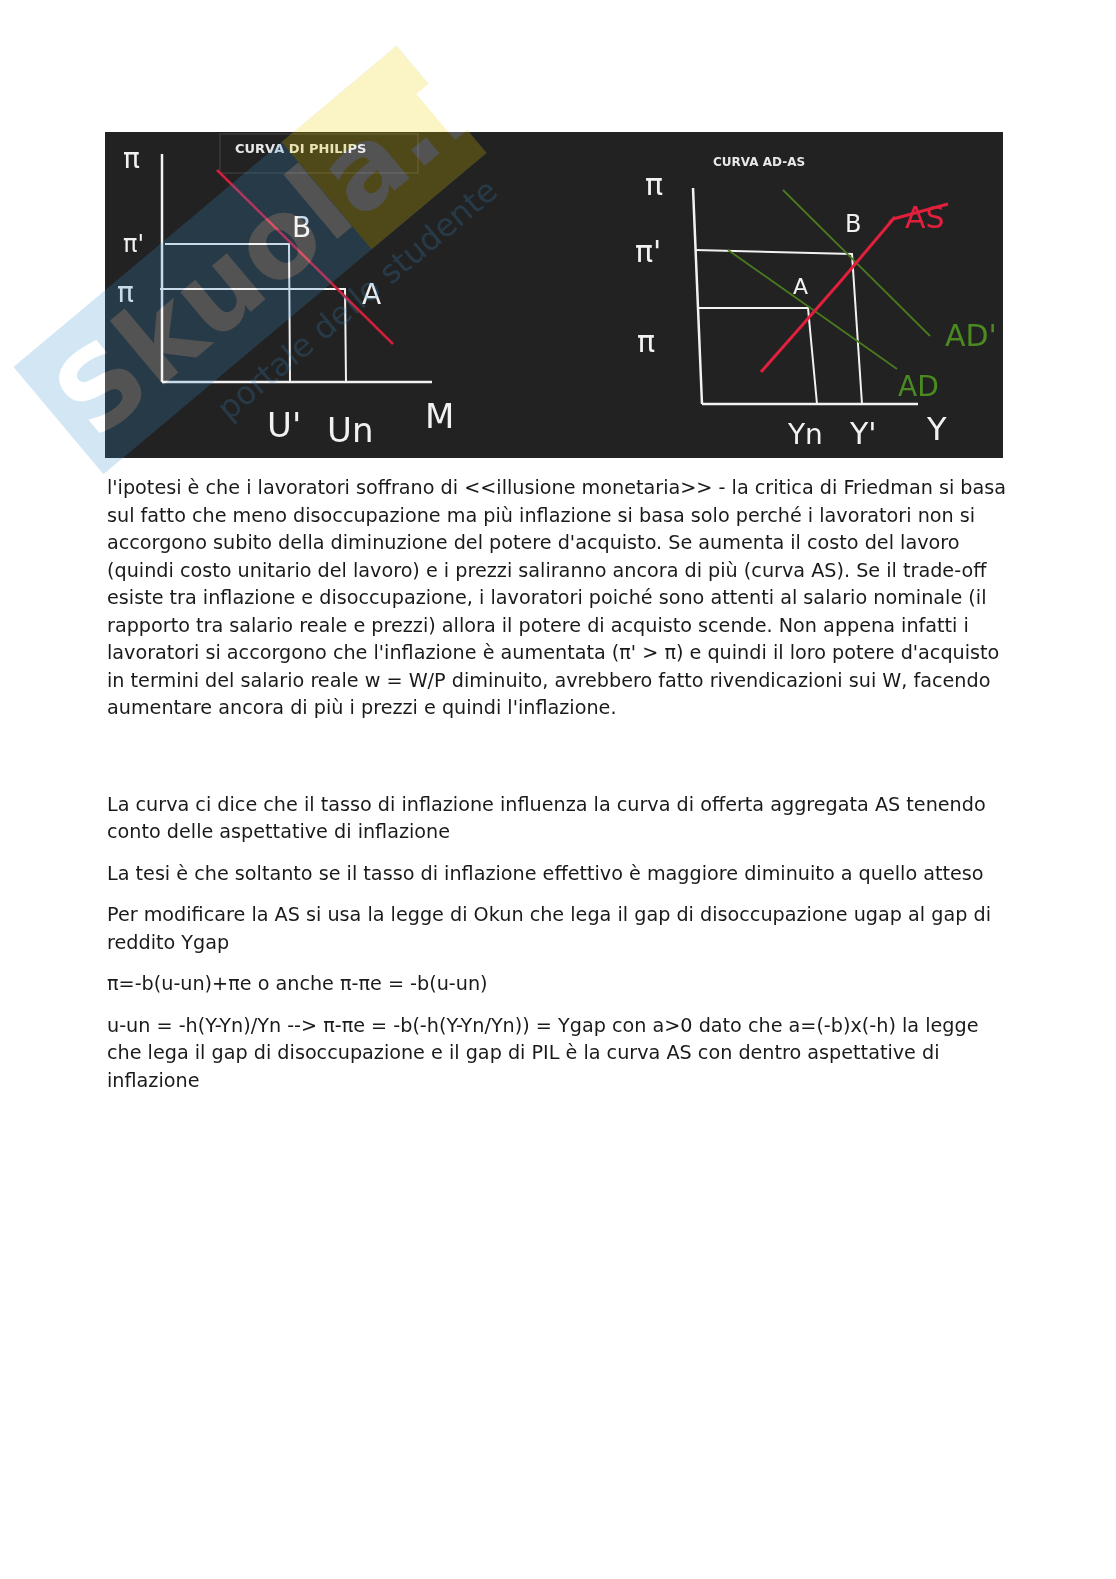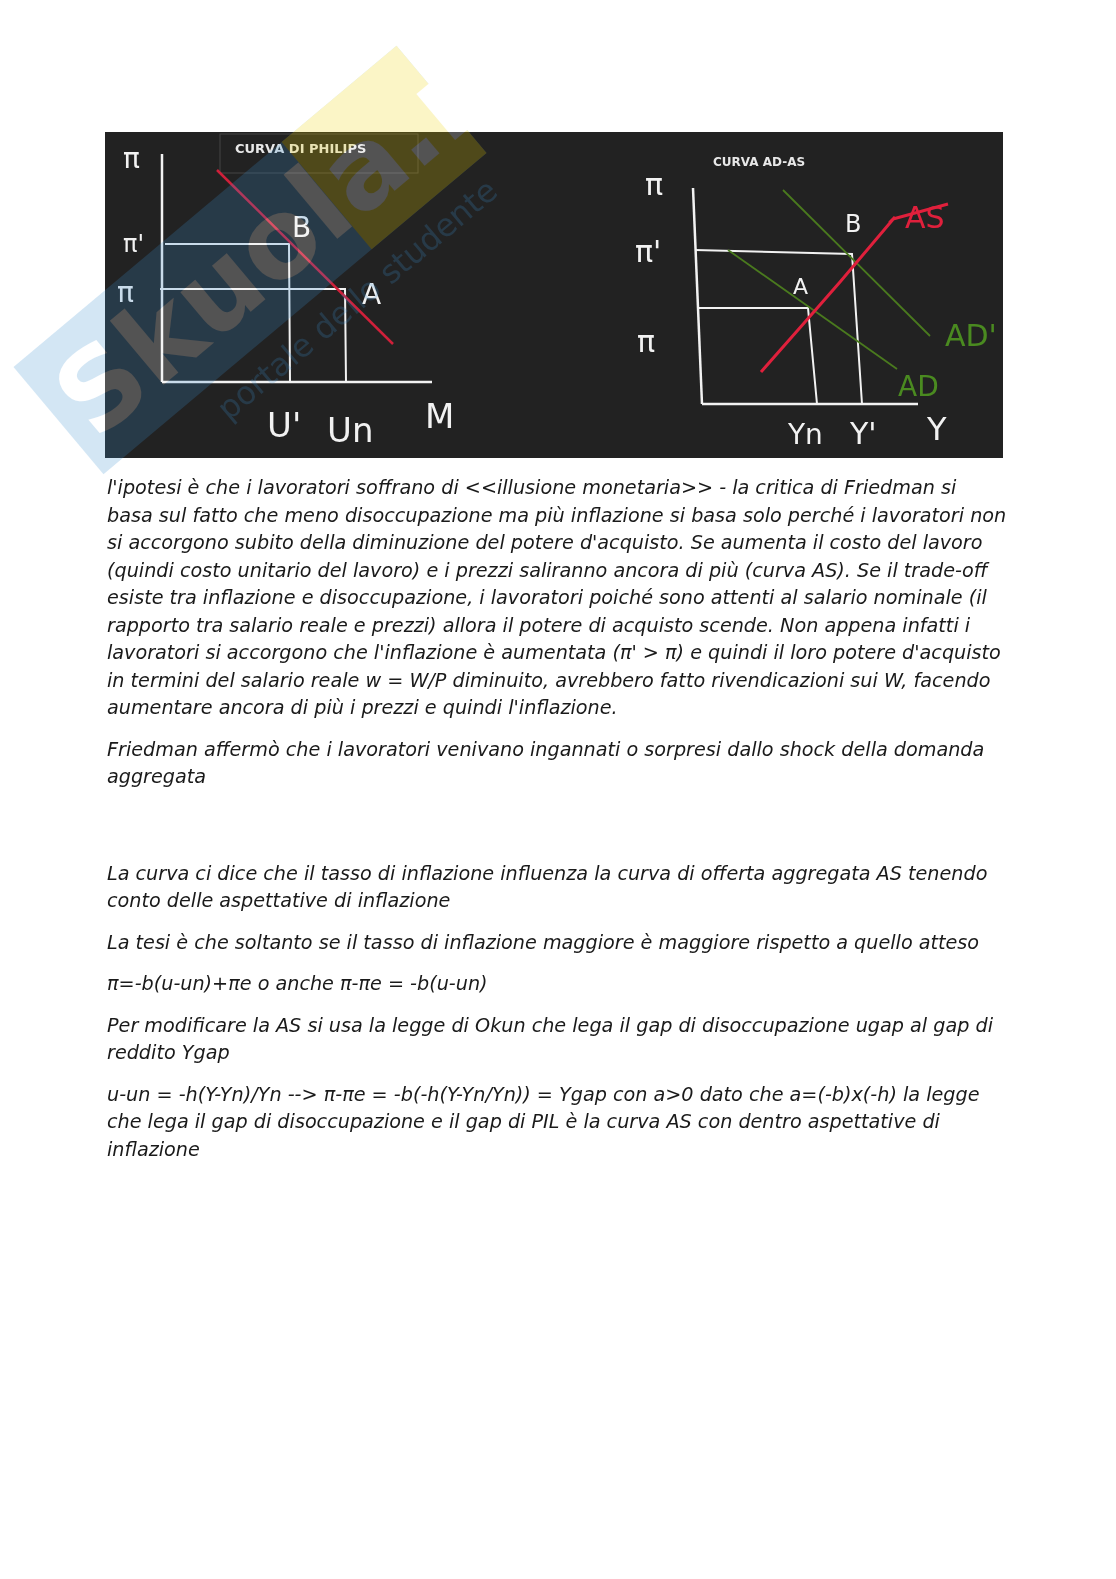--- a/index.html
+++ b/index.html
@@ -34,21 +34,20 @@
     }
     .figure svg { display: block; }
     .body-text {
       position: absolute;
       left: 107px;
       top: 474px;
       width: 900px;
       font-size: 19.2px;
       line-height: 27.5px;
       z-index: 2;
-      font-style: italic;
     }
     .body-text p {
       margin: 0 0 14px 0;
     }
     .spacer { height: 55px; }
     .heading {
       font-weight: bold;
       margin-top: 0;
     }
   </style>
@@ -113,20 +112,19 @@
       <text x="793" y="264" font-family="DejaVu Sans, sans-serif" font-size="28" fill="#4a8a20">AD</text>
       <text x="683" y="312" font-family="DejaVu Sans, sans-serif" font-size="28" fill="#f2f2f2">Yn</text>
       <text x="745" y="312" font-family="DejaVu Sans, sans-serif" font-size="30" fill="#f2f2f2">Y'</text>
       <text x="822" y="308" font-family="DejaVu Sans, sans-serif" font-size="32" fill="#f2f2f2">Y</text>
     </g>
   </svg>
 </div>
 
 <div class="body-text">
   <p>l'ipotesi è che i lavoratori soffrano di &lt;&lt;illusione monetaria&gt;&gt; - la critica di Friedman si basa sul fatto che meno disoccupazione ma più inflazione si basa solo perché i lavoratori non si accorgono subito della diminuzione del potere d'acquisto. Se aumenta il costo del lavoro (quindi costo unitario del lavoro) e i prezzi saliranno ancora di più (curva AS). Se il trade-off esiste tra inflazione e disoccupazione, i lavoratori poiché sono attenti al salario nominale (il rapporto tra salario reale e prezzi) allora il potere di acquisto scende. Non appena infatti i lavoratori si accorgono che l'inflazione è aumentata (π' &gt; π) e quindi il loro potere d'acquisto in termini del salario reale w = W/P diminuito, avrebbero fatto rivendicazioni sui W, facendo aumentare ancora di più i prezzi e quindi l'inflazione.</p>
-  <p>Friedman affermò che i lavoratori venivano ingannati o sorpresi dallo shock della domanda aggregata</p>
   <div class="spacer"></div>
   <p>La curva ci dice che il tasso di inflazione influenza la curva di offerta aggregata AS tenendo conto delle aspettative di inflazione</p>
-  <p>La tesi è che soltanto se il tasso di inflazione maggiore è maggiore rispetto a quello atteso</p>
+  <p>La tesi è che soltanto se il tasso di inflazione effettivo è maggiore diminuito a quello atteso</p>
+  <p>Per modificare la AS si usa la legge di Okun che lega il gap di disoccupazione ugap al gap di reddito Ygap</p>
   <p>π=-b(u-un)+πe   o anche π-πe = -b(u-un)</p>
-  <p>Per modificare la AS si usa la legge di Okun che lega il gap di disoccupazione ugap al gap di reddito Ygap</p>
   <p>u-un = -h(Y-Yn)/Yn      --&gt; π-πe = -b(-h(Y-Yn/Yn)) = Ygap con a&gt;0 dato che a=(-b)x(-h) la legge che lega il gap di disoccupazione e il gap di PIL è la curva AS con dentro aspettative di inflazione</p>
 </div>
 
 </body></html>

